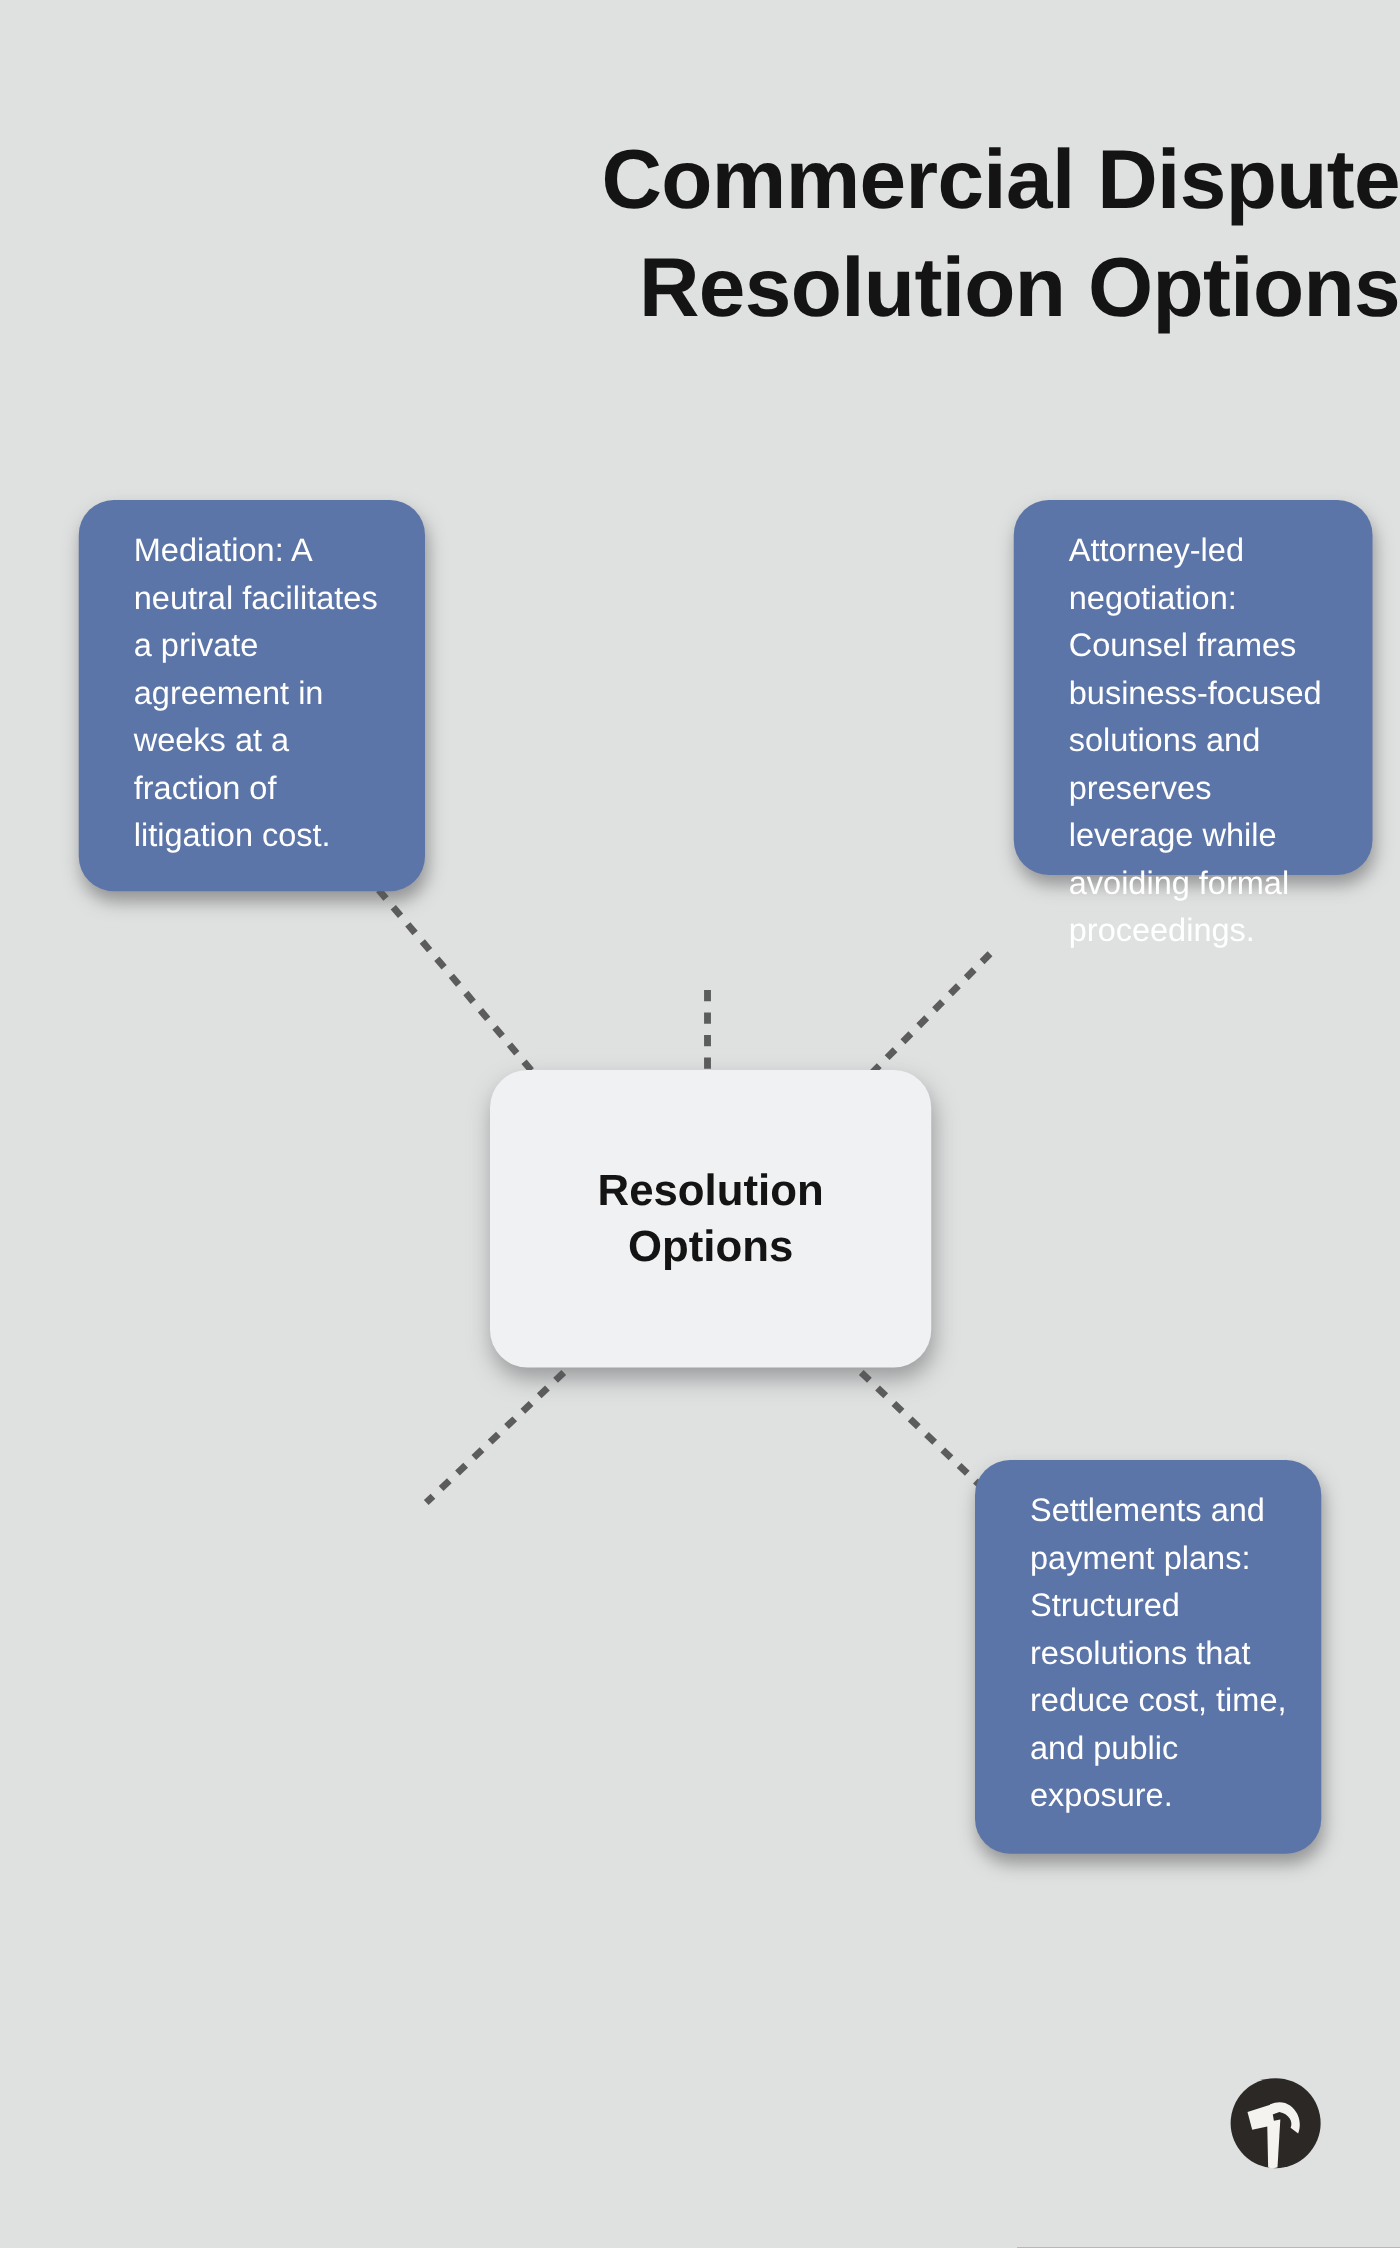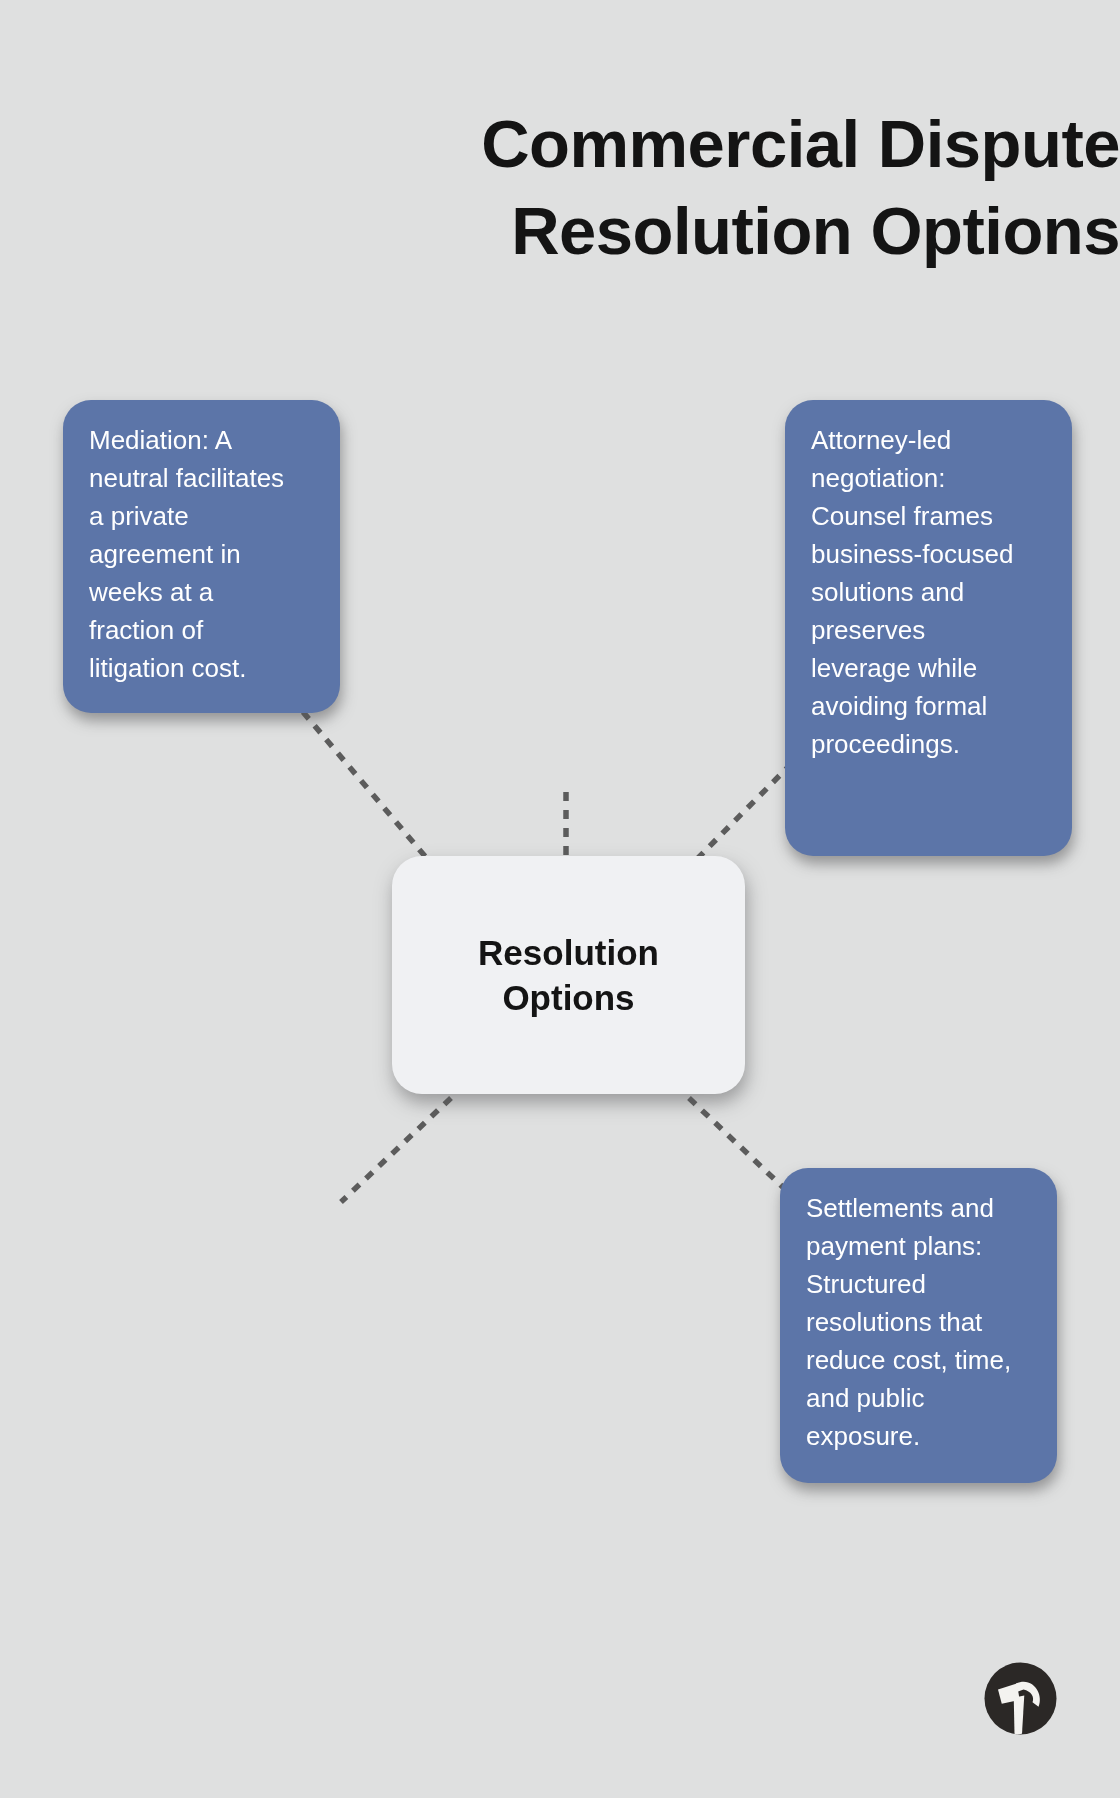--- a/index.html
+++ b/index.html
@@ -31,29 +31,29 @@
     stroke:var(--color-connector,#5c5c5c);
     stroke-width:5.5;
     stroke-dasharray:9 9;
   }
   .node{
     position:absolute;
     box-sizing:border-box;
     background:var(--color-node-fill,#5c75a8);
     color:var(--color-node-text,#ffffff);
     border-radius:28px;
-    padding:21px 24px 24px 26px;
+    padding:21px 24px 24px 44px;
     font-size:26px;
     line-height:38px;
     white-space:pre;
     box-shadow:2px 8px 14px rgba(88,88,90,0.55);
   }
   .node1{left:63px;top:400px;width:277px;height:313px;}
   .node2{left:422px;top:400px;width:281px;height:384px;}
-  .node3{left:785px;top:400px;width:287px;height:456px;}
+  .node3{left:811px;top:400px;width:287px;height:300px;}
   .node4{left:62px;top:1170px;width:278px;height:386px;}
   .node5{left:780px;top:1168px;width:277px;height:315px;}
   .center-node{
     position:absolute;
     left:392px;top:856px;width:353px;height:238px;
     box-sizing:border-box;
     background:var(--color-center-fill,#f0f1f3);
     border-radius:30px;
     display:flex;align-items:center;justify-content:center;
     text-align:center;

